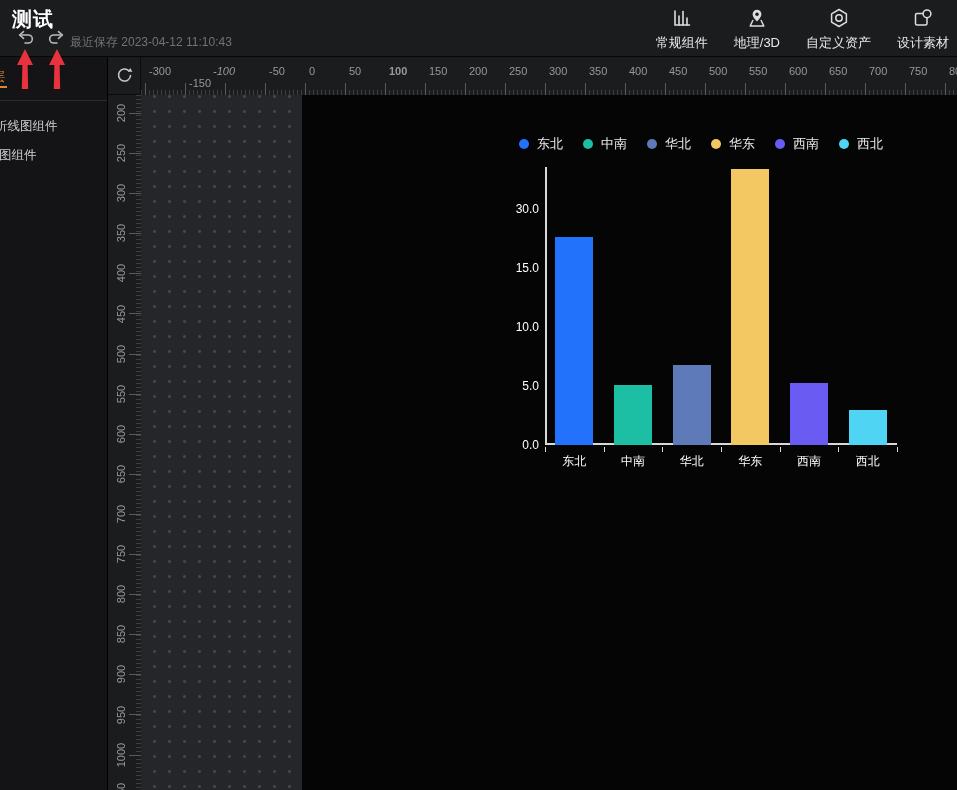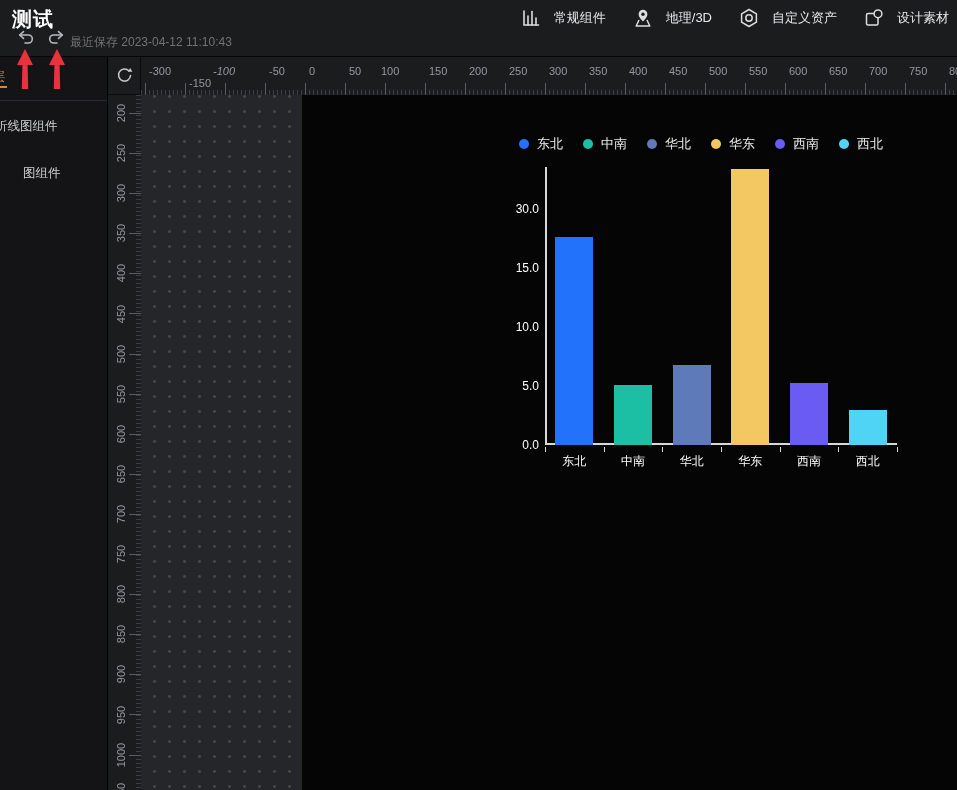--- a/index.html
+++ b/index.html
@@ -13,37 +13,37 @@
   .topbar{ position:absolute; left:0; top:0; width:957px; height:57px;
     background:#1b1c1e; border-bottom:1px solid #060607; z-index:10; }
   .app-title{ position:absolute; left:12px; top:6px; font-size:20px; font-weight:bold;
     color:#ffffff; letter-spacing:1px; }
   .icon-btn{ position:absolute; top:28px; width:20px; height:20px; color:#b9babd; cursor:pointer; }
   .icon-btn svg{ width:100%; height:100%; }
   .undo-btn{ left:16px; }
   .redo-btn{ left:46px; }
   .save-text{ position:absolute; left:70px; top:34px; font-size:12px; color:#737373; }
   .tools{ position:absolute; right:8px; top:7px; display:flex; gap:26px; }
-  .tool{ display:flex; flex-direction:row; align-items:center; gap:12px; cursor:pointer; color:#dcdddf; }
+  .tool{ display:flex; flex-direction:column; align-items:center; gap:5px; cursor:pointer; color:#dcdddf; }
   .tool svg{ width:22px; height:22px; }
   .tool-label{ font-size:13px; color:#e6e7e9; white-space:nowrap; }
   
   .annot-arrow{ position:absolute; top:49px; width:18px; height:40px; z-index:60; }
   .annot-arrow-1{ left:16px; }
   .annot-arrow-2{ left:48px; }
   
   .sidebar{ position:absolute; left:0; top:57px; width:108px; height:733px;
     background:#141416; border-right:1px solid #000; z-index:5; overflow:hidden; }
   .sb-frag{ position:absolute; left:0; top:11px; width:7px; height:20px; overflow:hidden;
     color:#d8873c; font-size:13px; border-bottom:2px solid #d8873c; }
   .sb-frag span{ display:inline-block; margin-left:-8px; }
   .sb-divider{ position:absolute; left:0; top:43px; width:108px; border-top:1px solid #2b2c2f; }
   .sb-item{ position:absolute; font-size:12.5px; color:#cfd0d2; white-space:nowrap; cursor:pointer; }
   .sb-item-1{ top:61px; left:-5px; }
-  .sb-item-2{ top:108px; left:-1px;padding-left:24px; }
+  .sb-item-2{ top:90px; left:-1px; }
   
   .ruler-corner{ position:absolute; left:108px; top:57px; width:33px; height:38px;
     background:#1b1c1e; display:flex; align-items:center; justify-content:center;
     border-right:1px solid #0b0b0c; border-bottom:1px solid #0b0b0c; z-index:6; cursor:pointer; }
   .ruler-corner svg{ width:19px; height:19px; }
   .h-ruler{ position:absolute; left:141px; top:57px; width:816px; height:38px;
     background-color:#1b1c1e; overflow:hidden; z-index:4;
     background-image:
       repeating-linear-gradient(90deg, #5a5b60 0 1px, transparent 1px 40px),
       repeating-linear-gradient(90deg, #3d3e43 0 1px, transparent 1px 4px);
@@ -160,21 +160,21 @@
       <polygon points="14.8,6.8 20.2,6.8 17.6,2.4" fill="#c7c8ca" stroke="none"></polygon>
     </svg>
   </div>
   <div class="h-ruler">
       <div class="h-label" style="left: 8px;">-300</div>
       <div class="h-label" style="left: 48px; margin-top: 12px;">-150</div>
       <div class="h-label" style="left: 72px; font-style: italic;">-100</div>
       <div class="h-label" style="left: 128px;">-50</div>
       <div class="h-label" style="left: 168px;">0</div>
       <div class="h-label" style="left: 208px;">50</div>
-      <div class="h-label" style="left: 240px;">100</div>
+      <div class="h-label" style="left: 248px; font-weight: bold;">100</div>
       <div class="h-label" style="left: 288px;">150</div>
       <div class="h-label" style="left: 328px;">200</div>
       <div class="h-label" style="left: 368px;">250</div>
       <div class="h-label" style="left: 408px;">300</div>
       <div class="h-label" style="left: 448px;">350</div>
       <div class="h-label" style="left: 488px;">400</div>
       <div class="h-label" style="left: 528px;">450</div>
       <div class="h-label" style="left: 568px;">500</div>
       <div class="h-label" style="left: 608px;">550</div>
       <div class="h-label" style="left: 648px;">600</div>

